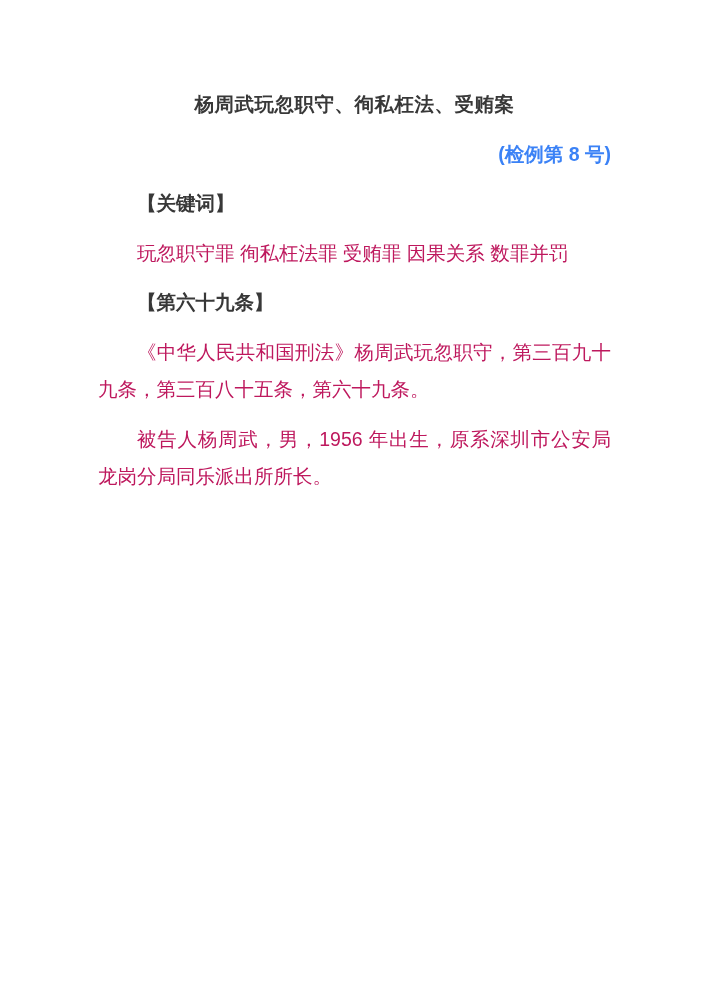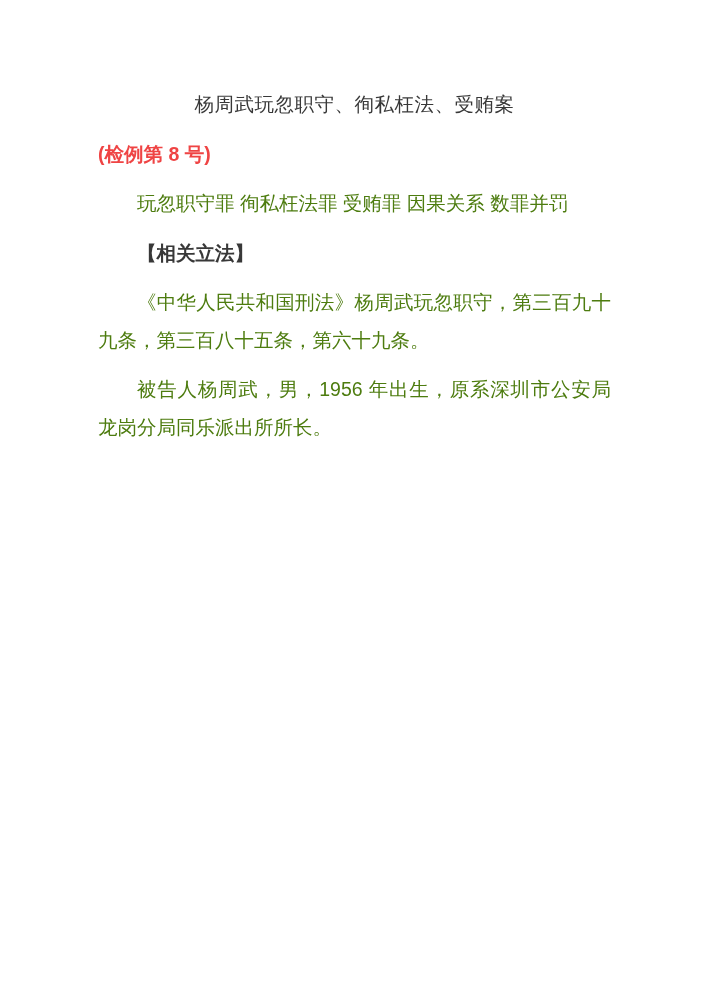--- a/index.html
+++ b/index.html
@@ -14,58 +14,59 @@
     width: 707px;
     height: 999px;
     background: #ffffff;
     padding: 86px 96px 0 98px;
     font-size: 19.5px;
     line-height: 37.5px;
     color: #4f4f4f;
   }
   .doc-title {
     text-align: center;
-    font-weight: normal;
+    font-weight: bold;
     color: #383838;
     margin-bottom: 12px;
     letter-spacing: 0.5px;
   }
   .doc-subtitle {
-    text-align: left;
+    text-align: right;
     font-weight: bold;
-    color: #ef4444;
+    color: #3b82f6;
     margin-bottom: 12px;
   }
   .sec-heading {
     font-weight: bold;
     color: #383838;
     text-indent: 2em;
     margin-bottom: 12px;
   }
   .para {
-    color: #4d7c0f;
+    color: #be185d;
     text-indent: 2em;
     text-align: justify;
     margin-bottom: 12px;
   }
 </style>
 </head>
 <body>
 
 <div class="page">
 
   <div class="doc-title">杨周武玩忽职守、徇私枉法、受贿案</div>
 
   <div class="doc-subtitle">(检例第 8 号)</div>
 
+  <div class="sec-heading">【关键词】</div>
 
   <p class="para">玩忽职守罪 徇私枉法罪 受贿罪 因果关系 数罪并罚</p>
 
 
 
-  <div class="sec-heading">【相关立法】</div>
+  <div class="sec-heading">【第六十九条】</div>
 
   <p class="para">《中华人民共和国刑法》杨周武玩忽职守，第三百九十九条，第三百八十五条，第六十九条。</p>
 
 
   <p class="para">被告人杨周武，男，1956 年出生，原系深圳市公安局龙岗分局同乐派出所所长。</p>
 
 </div>
 
 </body></html>

